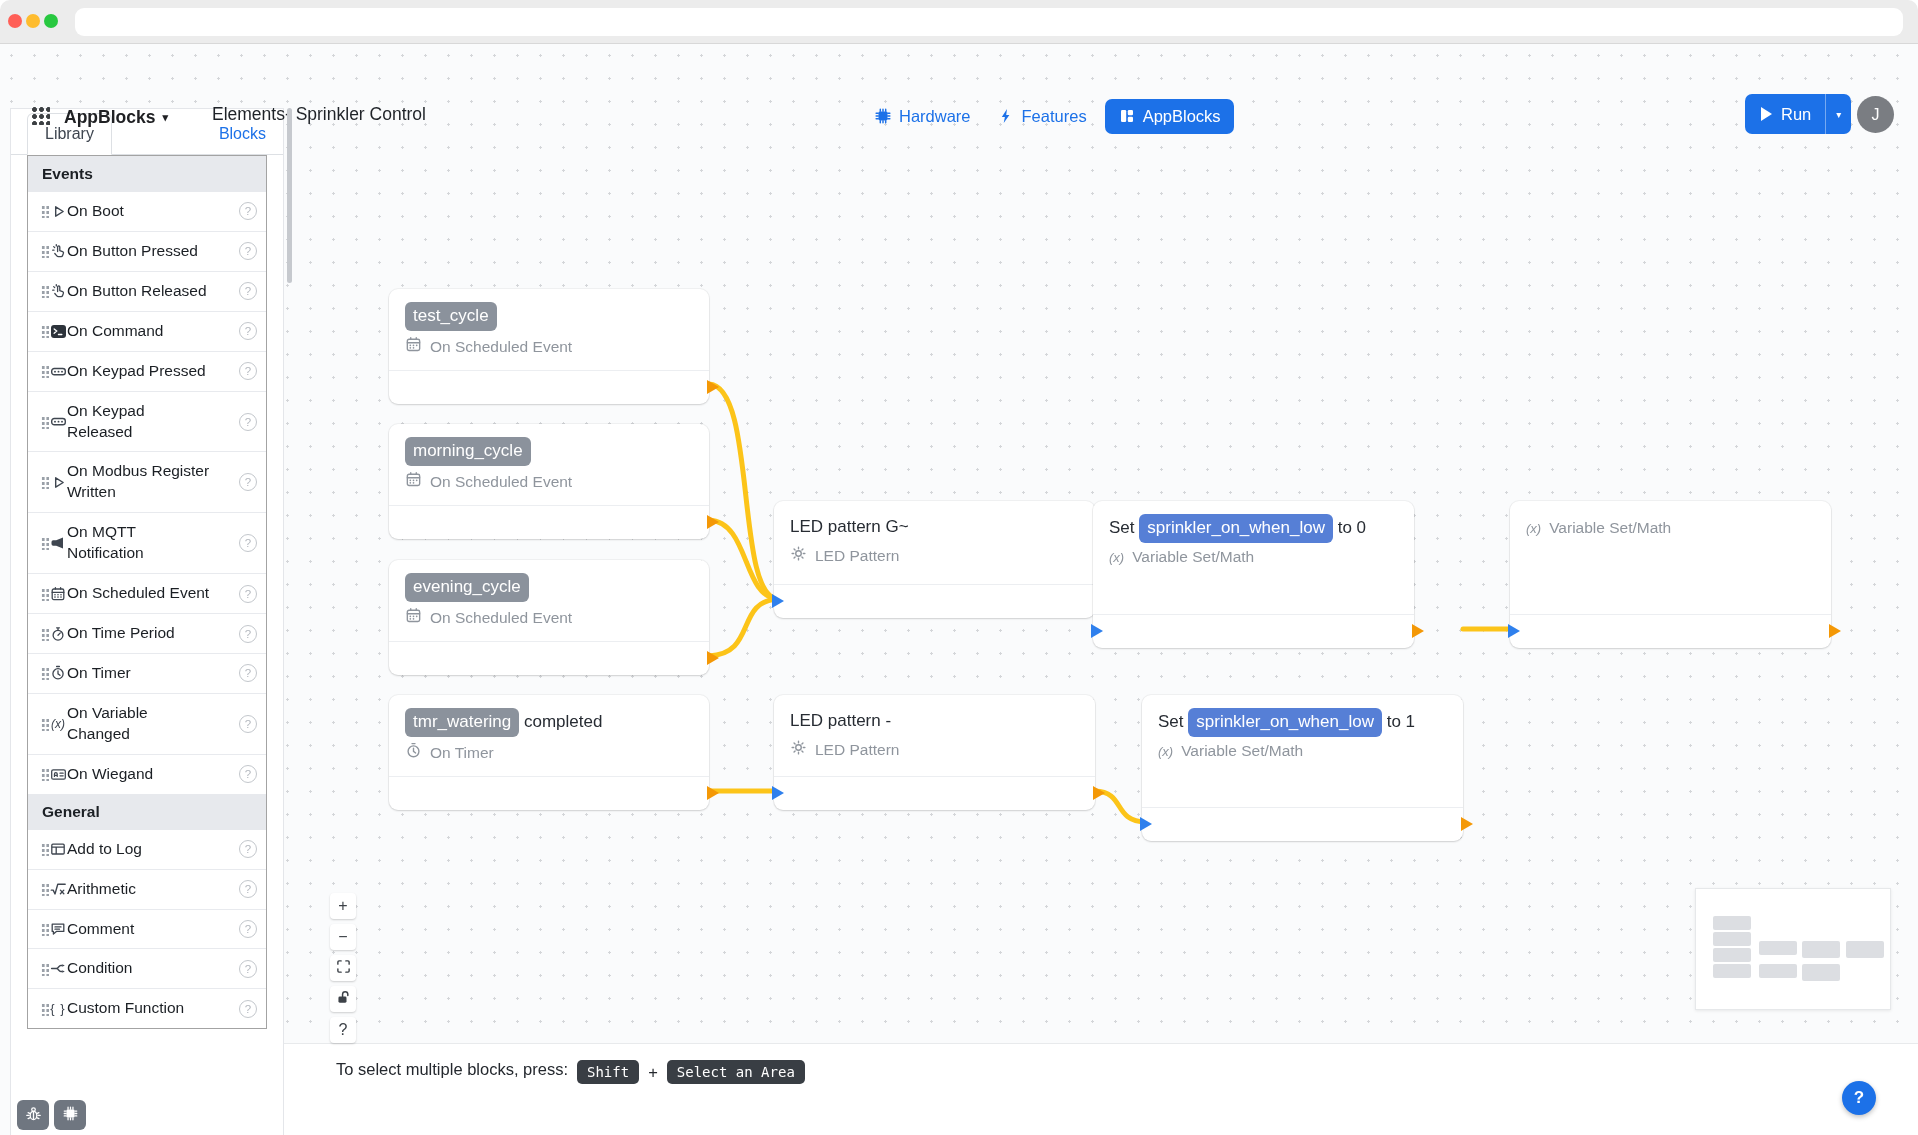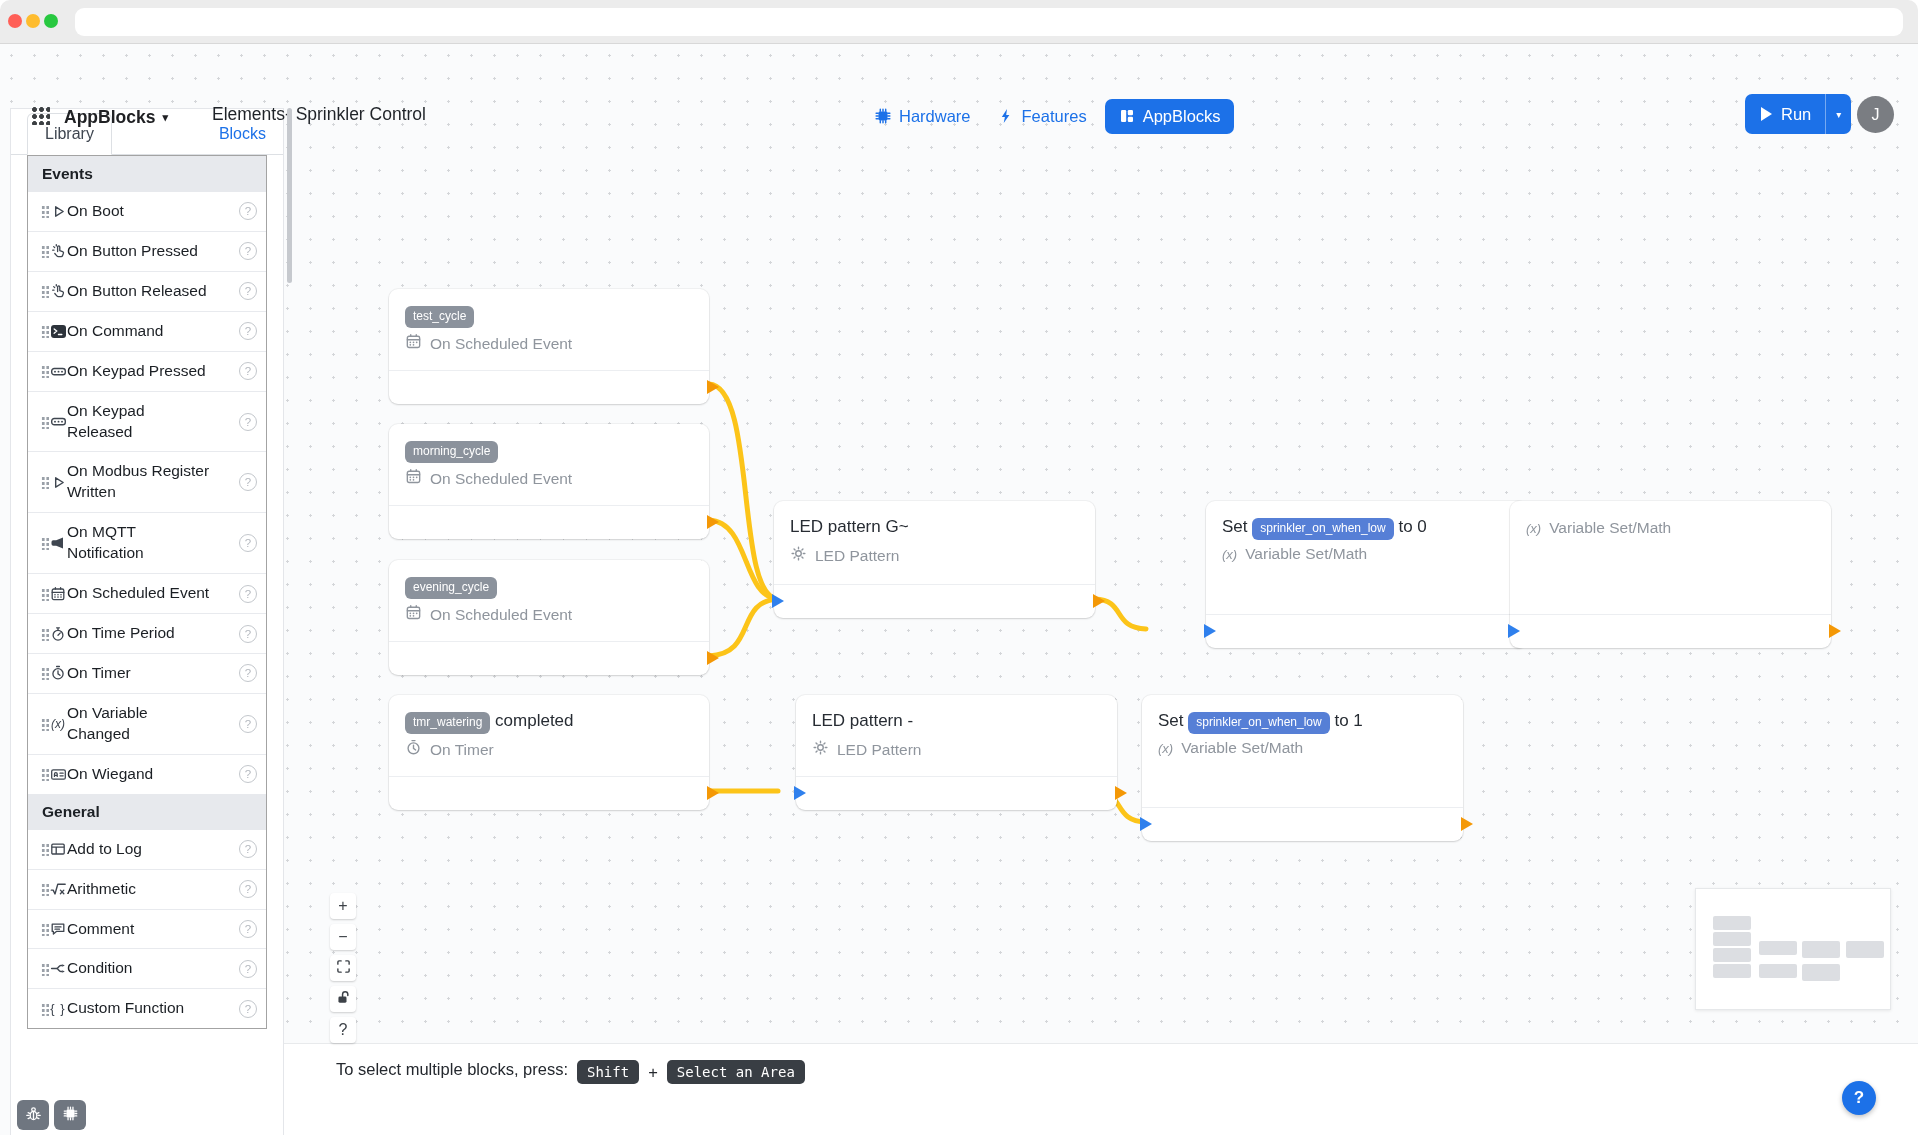--- a/index.html
+++ b/index.html
@@ -82,21 +82,21 @@
     display:flex; align-items:center; justify-content:center; cursor:pointer; z-index:46; }
 
   
   #wires { left:0; top:0; width:1918px; height:1135px; z-index:5; pointer-events:none; }
   .block { position:absolute; background:#fff; border-radius:9px;
     box-shadow:0 1px 2px rgba(0,0,0,.14), 0 0 0 1px rgba(0,0,0,.04); z-index:8;
     display:flex; flex-direction:column; cursor:pointer; }
   .bbody { flex:1; padding:13px 16px 6px; }
   .btitle { font-size:17px; color:#272c33; line-height:1.55; }
   .badge { display:inline-block; color:#fff; padding:1px 8px 2px; border-radius:6px;
-    font-size:12px; }
+    font-size:17px; }
   .badge.gray { background:#8b929c; }
   .badge.blue { background:#567fd6; }
   .bsub { margin-top:5px; display:flex; align-items:center; gap:8px; color:#8f959d;
     font-size:15.5px; }
   .bsub .vxg { font-size:13px; font-style:italic; color:#8f959d; }
   .bfoot { height:34px; border-top:1px solid #eceef1; border-radius:0 0 9px 9px; position:relative; }
   .port { position:absolute; width:0; height:0; border-top:7.5px solid transparent;
     border-bottom:7.5px solid transparent; top:9px; }
   .port.out { right:-10px; border-left:12px solid #f49806; }
   .port.in  { left:-2px;  border-left:12px solid #2f80ed; }
@@ -491,38 +491,38 @@
           </svg></span>
       <span>LED Pattern</span>
     </div>
   </div>
   <div class="bfoot">
     <span class="port in"></span>
     <span class="port out"></span>
   </div>
 </div>
 
-<div class="block" style="left:796px;top:695px;width:321px;height:115px">
+<div class="block" style="left:774px;top:695px;width:321px;height:115px">
   <div class="bbody">
     <div class="btitle">LED pattern -</div>
     <div class="bsub">
       <span><svg width="17" height="17" viewBox="0 0 16 16" fill="none" stroke="#8f959d" stroke-width="1.3" stroke-linecap="round">
             <circle cx="8" cy="8" r="2.6"></circle>
             <path d="M8 2v1.5M8 12.5V14M2 8h1.5M12.5 8H14M3.8 3.8l1 1M11.2 11.2l1 1M12.2 3.8l-1 1M4.8 11.2l-1 1"></path>
           </svg></span>
       <span>LED Pattern</span>
     </div>
   </div>
   <div class="bfoot">
     <span class="port in"></span>
     <span class="port out"></span>
   </div>
 </div>
 
-<div class="block" style="left:1206px;top:501px;width:321px;height:147px">
+<div class="block" style="left:1093px;top:501px;width:321px;height:147px">
   <div class="bbody">
     <div class="btitle">
       <span>Set</span>
       <span class="badge blue">sprinkler_on_when_low</span>
       <span>to</span>
       <span>0</span>
     </div>
     <div class="bsub">
       <span class="vxg">(x)</span>
       <span>Variable Set/Math</span>

